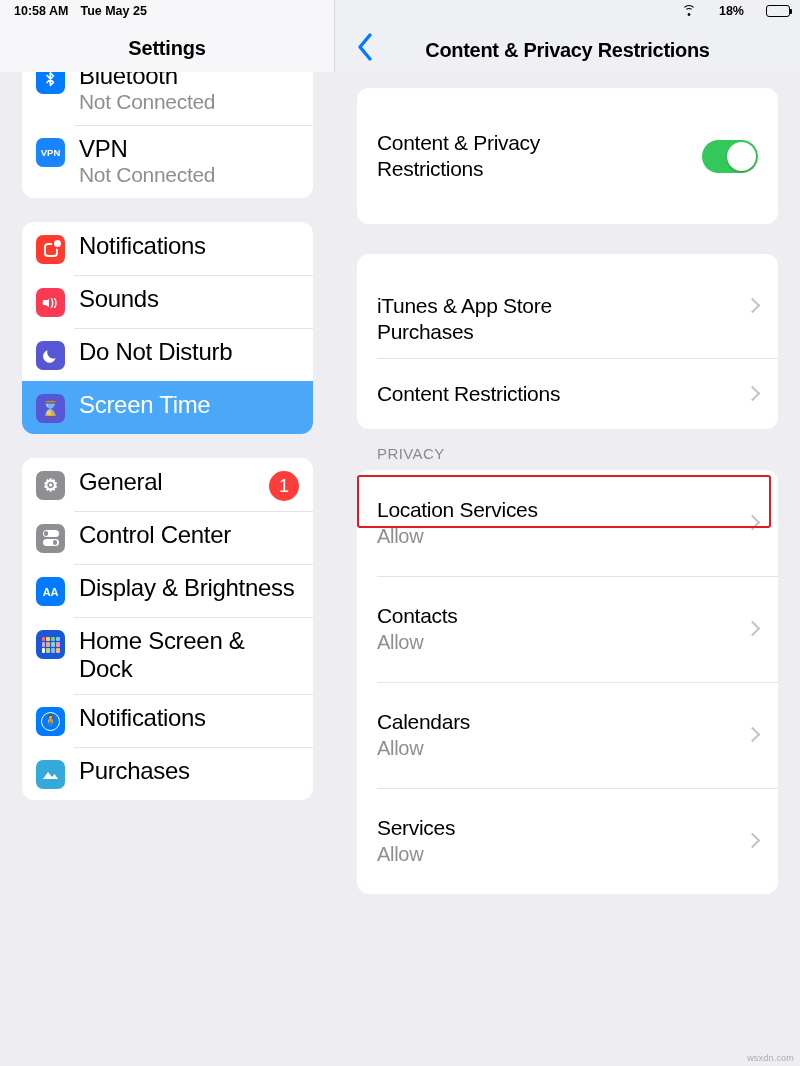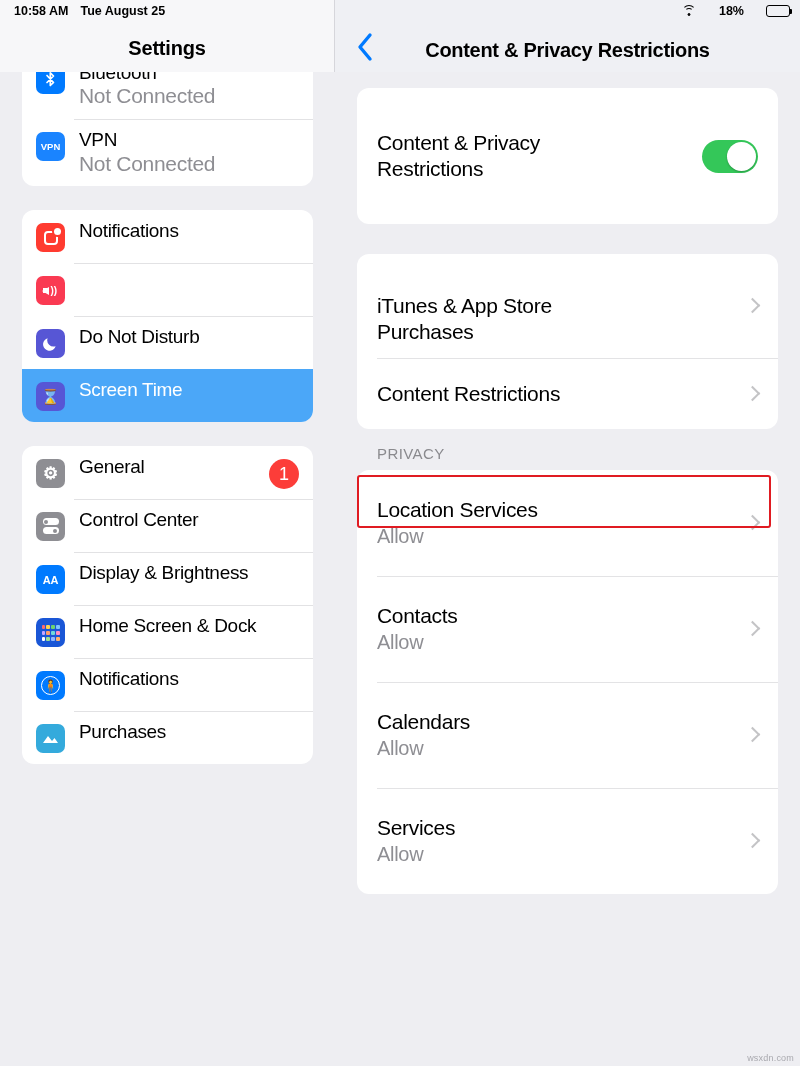--- a/index.html
+++ b/index.html
@@ -86,21 +86,21 @@
   .s-row.selected + .s-row::before,
   .s-row.selected::before { background: transparent; }
   .s-icon {
     flex: 0 0 auto; width: 29px; height: 29px; border-radius: 7px;
     display: flex; align-items: center; justify-content: center;
     color: #fff; font-size: 11px; font-weight: bold;
     margin-top: 3px;
   }
   .s-text { flex: 1 1 auto; min-width: 0; }
   .s-label {
-    font-size: 19px; color: #000; line-height: 1.18; letter-spacing: -0.3px;
+    font-size: 24px; color: #000; line-height: 1.18; letter-spacing: -0.3px;
   }
   .s-row.selected .s-label { color: #fff; }
   .s-sub { font-size: 21px; color: #8e8e93; line-height: 1.18; letter-spacing: -0.3px; }
   .s-badge {
     flex: 0 0 auto; width: 30px; height: 30px; border-radius: 50%;
     background: #fc3d39; color: #fff; font-size: 18px; font-weight: normal;
     display: flex; align-items: center; justify-content: center;
     margin-top: 3px;
   }
   
@@ -231,21 +231,21 @@
   }
 </style>
 </head>
 <body>
 
 <div id="screen">
 
   <div class="statusbar">
     <div class="status-left">
       <span>10:58 AM</span>
-      <span>Tue August 25</span>
+      <span>Tue May 25</span>
     </div>
     <div class="status-right">
       <span class="wifi-glyph">
           <i></i>
           <i></i>
           <i></i>
         </span>
       <span>18%</span>
       <span class="battery">
         <span class="fill" style="width:18%"></span>
@@ -284,20 +284,23 @@
             </span>
           <span class="s-text">
             <span class="s-label">Notifications</span>
           </span>
         </div>
         <div class="s-row">
           <span class="s-icon ic-sound">
             <span class="glyph-speaker">
                 <span class="glyph-waves">))</span>
               </span>
+          </span>
+          <span class="s-text">
+            <span class="s-label">Sounds</span>
           </span>
         </div>
         <div class="s-row">
           <span class="s-icon ic-dnd">
             <svg width="17" height="17" viewBox="0 0 17 17" aria-hidden="true">
               <path d="M13.6 11.2A6.3 6.3 0 0 1 5.6 3.2a6.4 6.4 0 1 0 8 8z" fill="#ffffff"></path>
             </svg>
           </span>
           <span class="s-text">
             <span class="s-label">Do Not Disturb</span>

